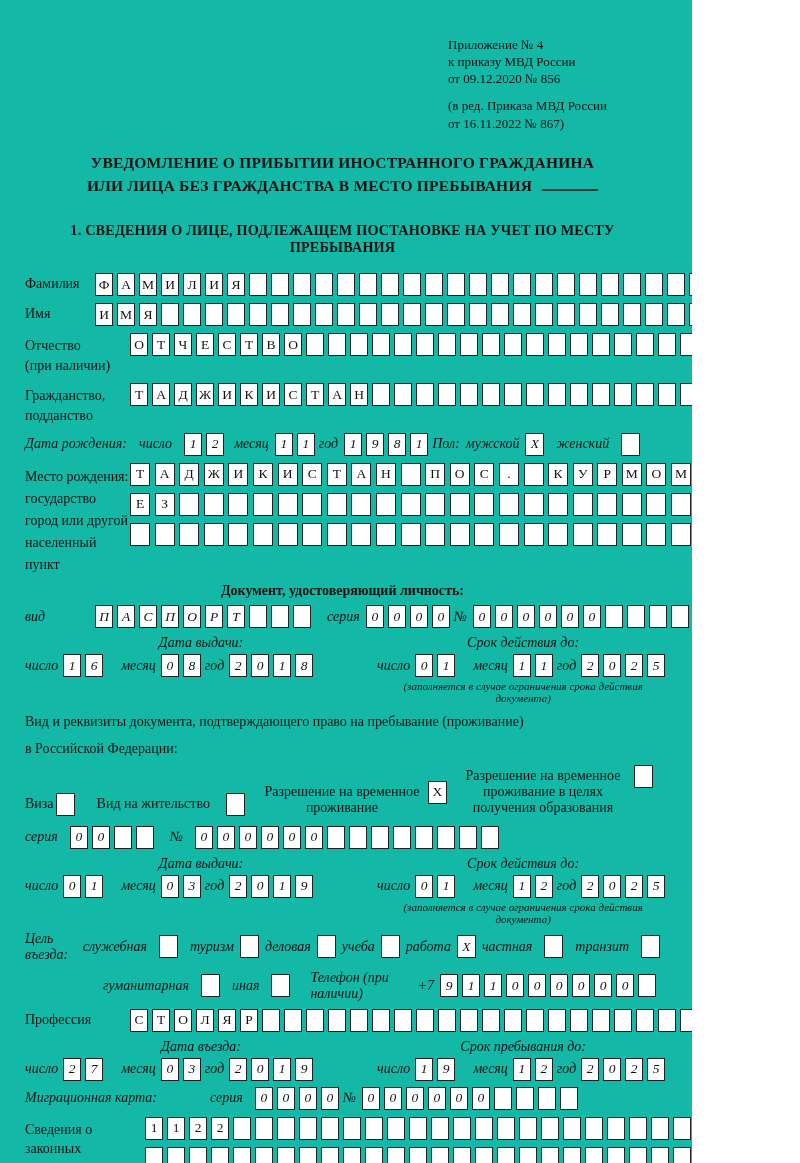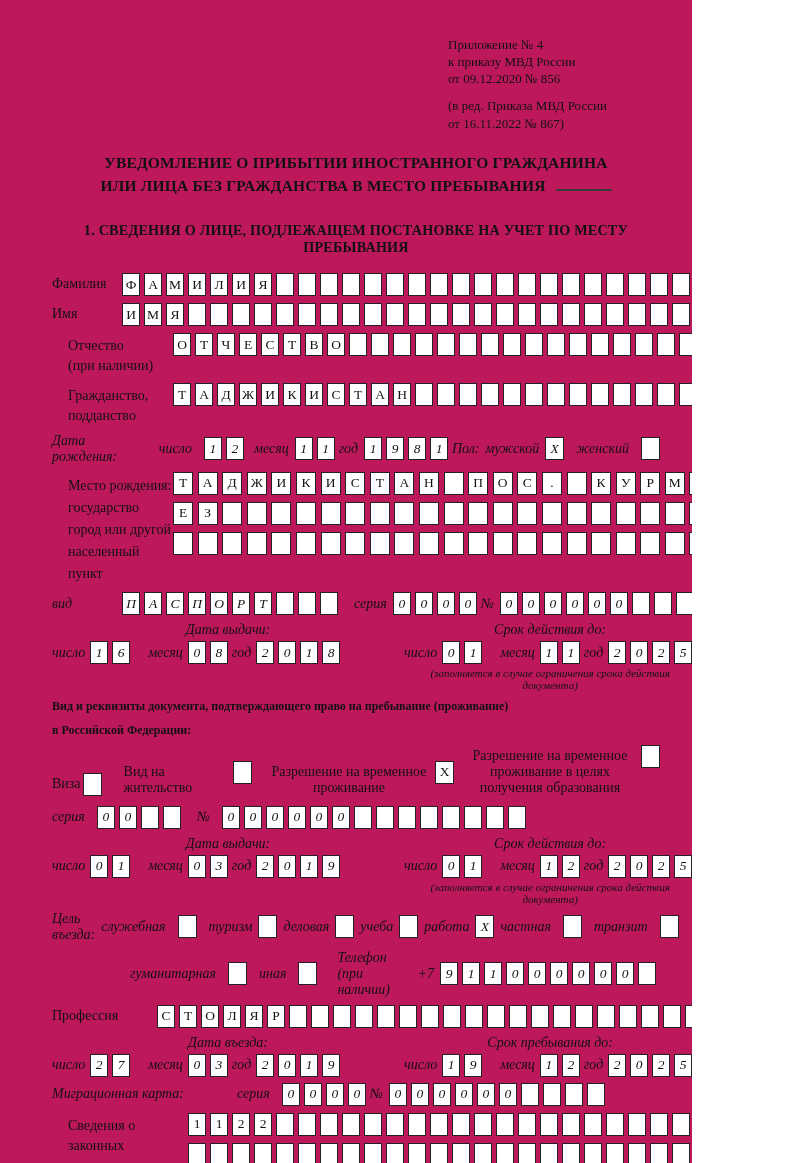--- a/index.html
+++ b/index.html
@@ -1,33 +1,33 @@
 <!DOCTYPE html>
 <html><head>
 <meta charset="utf-8">
 <style>
   html,body{margin:0;padding:0;background:#ffffff;}
   body{width:800px;font-family:"Liberation Serif","DejaVu Serif",serif;color:#111;}
-  .page{position:relative;width:692px;height:1163px;box-sizing:border-box;padding:36px 32px 0 52px;background:#be185d;overflow:hidden;}
+  .page{position:relative;width:692px;height:1163px;box-sizing:border-box;padding:36px 32px 0 25px;background:#14b8a6;overflow:hidden;}
 
   
   .hdr{margin-left:auto;width:212px;font-size:13px;line-height:1.32;}
   .hdr .blk2{margin-top:10px;}
   .form-label{margin-top:13px;padding-right:34px;text-align:right;font-weight:bold;font-size:14.5px;letter-spacing:.3px;}
 
   
   .title{margin-top:19px;text-align:center;font-weight:bold;font-size:15.5px;line-height:1.5;letter-spacing:.2px;}
   .blank-line{display:inline-block;width:56px;height:13px;border-bottom:2px solid #3a3a3a;margin-left:10px;}
   .sec-heading{margin-top:25px;font-weight:bold;font-size:14.2px;letter-spacing:.2px;text-align:center;}
 
   
   .rows{margin-top:17px;}
   .row{display:flex;align-items:flex-start;margin-bottom:7px;}
   .lbl{font-size:14px;padding-top:3px;flex:none;}
-  .lblstack{display:flex;flex-direction:column;font-size:14px;line-height:1.42;padding-top:3px;flex:none;margin-left:16px;}
+  .lblstack{display:flex;flex-direction:column;font-size:14px;line-height:1.42;padding-top:3px;flex:none;}
   .w70{width:70px;} .w105{width:105px;} .w120{width:120px;}
   .cells{display:flex;flex-wrap:nowrap;flex:none;}
   .cell{box-sizing:border-box;flex:none;width:18px;height:23px;border:1.6px solid #222;margin-right:4px;
         display:inline-flex;align-items:center;justify-content:center;font-size:13.5px;background:#fff;}
   .wide .cell{width:20px;margin-right:4.6px;}
   .stackcells .cells{margin-bottom:7px;}
   .checkbox{box-sizing:border-box;flex:none;width:19px;height:23px;border:1.6px solid #222;
         display:inline-flex;align-items:center;justify-content:center;font-size:13.5px;background:#fff;}
 
   
@@ -36,21 +36,21 @@
   .col-r{flex:1;}
   .dg-head{text-align:center;font-size:14px;margin-bottom:3px;}
   .dg-row{display:flex;align-items:center;font-size:14px;}
   .dg-row .lbl-in{padding-right:5px;}
   .dg-row .gap{width:14px;flex:none;}
   .dg-note{text-align:center;font-size:11px;margin-top:3px;}
 
   .inline-row{display:flex;align-items:center;font-size:14px;margin-bottom:7px;font-style:italic;}
   .inline-row .sp6{width:6px;flex:none;} .inline-row .sp12{width:12px;flex:none;} .inline-row .sp20{width:20px;flex:none;}
 
-  .para{font-size:12px;line-height:1.65;margin-bottom:4px;font-weight:bold;}
+  .para{font-size:14px;line-height:1.65;margin-bottom:4px;}
   .doc-heading{text-align:center;font-weight:bold;font-size:14px;margin:2px 0 6px 0;}
 
   
   .opts{display:flex;align-items:flex-end;margin-bottom:10px;font-size:14px;}
   .opt{display:flex;align-items:flex-start;}
   .opt .olbl{padding-top:3px;}
   .opt .olbl.c2{width:158px;text-align:center;}
   .opt .olbl.c3{width:168px;text-align:center;}
   .opt .checkbox{margin-left:7px;}
 
@@ -341,20 +341,21 @@
             <span class="cell"></span>
             <span class="cell"></span>
             <span class="cell"></span>
             <span class="cell"></span>
             <span class="cell"></span>
             <span class="cell"></span>
           </div>
       </div>
     </div>
 
+    <div class="doc-heading">Документ, удостоверяющий личность:</div>
     <div class="inline-row">
       <span style="width:70px;flex:none;">вид</span>
       <span class="cells">
           <span class="cell">П</span>
           <span class="cell">А</span>
           <span class="cell">С</span>
           <span class="cell">П</span>
           <span class="cell">О</span>
           <span class="cell">Р</span>
           <span class="cell">Т</span>

